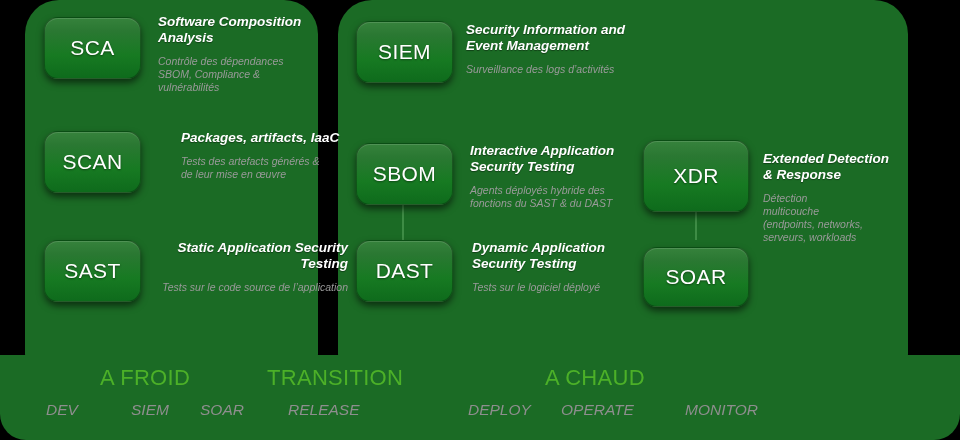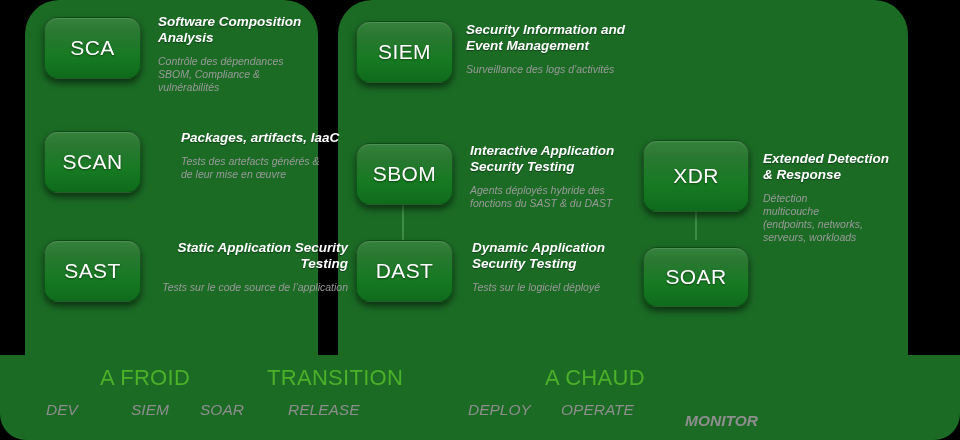--- a/index.html
+++ b/index.html
@@ -215,15 +215,15 @@
   <div class="phase-label" style="left:100px; top:365px;">A FROID</div>
   <div class="phase-label" style="left:267px; top:365px;">TRANSITION</div>
   <div class="phase-label" style="left:545px; top:365px;text-align:center;">A CHAUD</div>
 
   <div class="stage-label" style="left:46px; top:401px;">DEV</div>
   <div class="stage-label" style="left:131px; top:401px;">SIEM</div>
   <div class="stage-label" style="left:200px; top:401px;">SOAR</div>
   <div class="stage-label" style="left:288px; top:401px;">RELEASE</div>
   <div class="stage-label" style="left:468px; top:401px;">DEPLOY</div>
   <div class="stage-label" style="left:561px; top:401px;">OPERATE</div>
-  <div class="stage-label" style="left:685px; top:412px;font-weight:bold;">MONITOR</div>
+  <div class="stage-label" style="left:685px; top:401px;">MONITOR</div>
 
 </div>
 
 </body></html>

